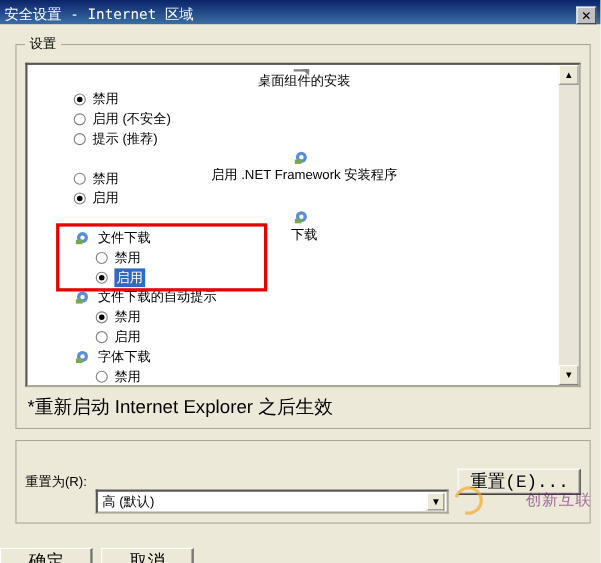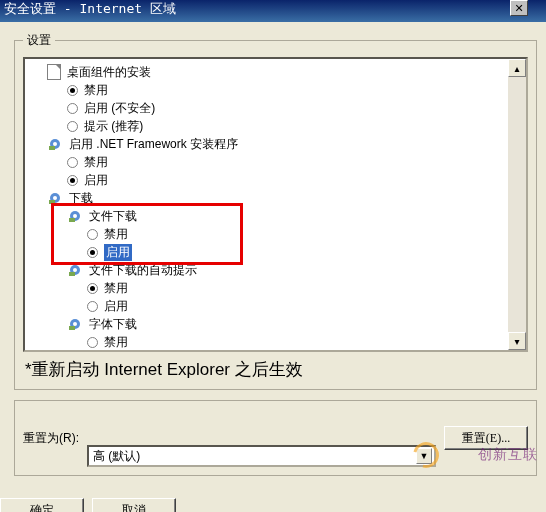--- a/index.html
+++ b/index.html
@@ -9,22 +9,22 @@
   background: #ece9d8;
   width: 546px;
   height: 512px;
   overflow: hidden;
 }
 .titlebar {
   background: linear-gradient(#0a246a, #3a6ea5);
   color: #fff;
   height: 22px;
   display: flex;
-  align-items: flex-start;
-  padding: 0 18px 0 4px;
+  align-items: flex-end;
+  padding: 0 4px 0 4px;
   font-family: "SimSun", monospace;
   font-size: 13px;
 }
 .titlebar .title { flex: 1; }
 .close-btn {
   width: 18px; height: 16px;
   background: #c0c0c0;
   border: 1px solid #fff;
   border-right-color: #404040;
   border-bottom-color: #404040;
@@ -82,21 +82,21 @@
   margin-top: 6px;
   padding-left: 2px;
   font-size: 17px;
 }
 .tree-line {
   display: flex;
   align-items: center;
   height: 18px;
   white-space: nowrap;
 }
-.ind1 { padding-left: 20px; }
+.ind1 { padding-left: 20px; flex-direction: column; }
 .ind2 { padding-left: 40px; }
 .ind3 { padding-left: 60px; }
 .icon-page {
   width: 14px; height: 16px;
   border: 1px solid #808080;
   background: #fff;
   margin-right: 6px;
   position: relative;
 }
 .icon-page::after {
@@ -168,22 +168,22 @@
 .btn {
   min-width: 84px;
   height: 24px;
   background: #ece9d8;
   border: 1px solid #fff;
   border-right-color: #404040;
   border-bottom-color: #404040;
   box-shadow: inset -1px -1px 0 #808080, inset 1px 1px 0 #ece9d8;
   padding: 0 10px;
   cursor: pointer;
-  font-family: Liberation Serif, serif;
-  font-size: 12px;
+  font-family: Liberation Mono, monospace;
+  font-size: 16px;
 }
 .dlg-btns {
   display: flex;
   justify-content: flex-start;
   gap: 8px;
   padding: 4px 14px 0 0;
 }
 .tree-wrap { position: relative; }
 .watermark {
   position: absolute;

